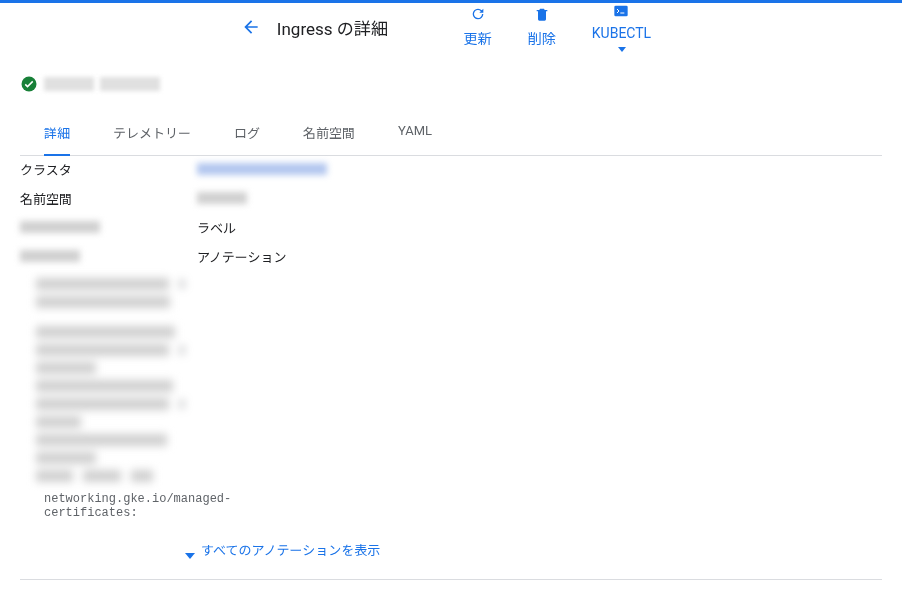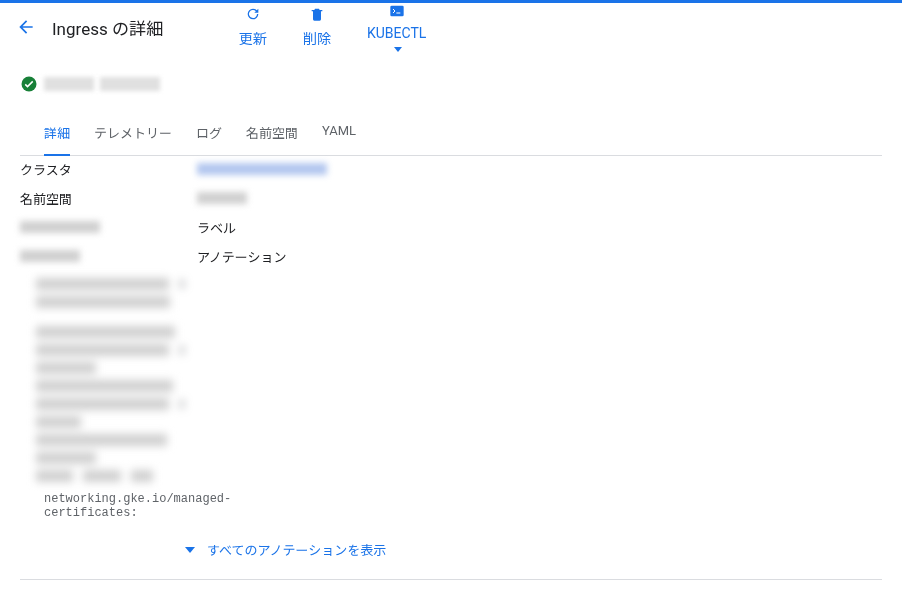--- a/index.html
+++ b/index.html
@@ -1,45 +1,45 @@
 <!DOCTYPE html>
 <html><head>
 <meta charset="utf-8">
 <style>
 * { box-sizing: border-box; margin: 0; padding: 0; }
 body { font-family: Roboto, "Noto Sans JP", Arial, sans-serif; width: 902px; height: 612px; background: #fff; color: #202124; overflow: hidden; }
 .topbar { height: 3px; background: #1a73e8; }
-.header { display: flex; align-items: center; height: 48px; padding: 0 16px; gap: 16px; }
+.header { display: flex; align-items: center; height: 48px; padding: 0 16px; gap: 16px; justify-content: center; }
 .back-btn { color: #1a73e8; display: flex; align-items: center; }
 .page-title { font-size: 17px; color: #202124; margin-right: 50px; }
 .action-btn { display: flex; align-items: center; gap: 6px; color: #1a73e8; font-size: 14px; cursor: pointer; padding: 6px 10px; border-radius: 4px; flex-direction: column; }
 .action-btn svg { fill: #1a73e8; }
 .action-btn.highlighted { border: 3px solid #ea4335; border-radius: 6px; padding: 4px 8px; }
 .dropdown-caret { width: 0; height: 0; border-left: 4px solid transparent; border-right: 4px solid transparent; border-top: 5px solid #1a73e8; margin-left: 2px; }
 .content { padding: 24px 20px 0 20px; }
 .status-row { display: flex; align-items: center; gap: 6px; margin-bottom: 18px; }
 .status-icon { width: 18px; height: 18px; }
 .status-icon svg { width: 18px; height: 18px; }
 .redacted { background: #e0e0e0; filter: blur(2px); }
 .redacted.small { width: 50px; height: 14px; }
 .redacted.med { width: 60px; height: 14px; }
-.tabs { display: flex; gap: 24px; border-bottom: 1px solid #dadce0; padding: 0 24px 0 24px; }
+.tabs { display: flex; gap: 43px; border-bottom: 1px solid #dadce0; padding: 0 24px 0 24px; }
 .tab { font-size: 13px; color: #5f6368; padding: 12px 0; cursor: pointer; }
 .tab.active { color: #1a73e8; border-bottom: 2px solid #1a73e8; margin-bottom: -1px; }
 .details-grid { display: grid; grid-template-columns: 165px 1fr; column-gap: 12px; }
 .field-label { font-size: 13px; color: #202124; padding: 4px 0; }
 .field-value { font-size: 13px; color: #5f6368; padding: 4px 0; }
 .blur-block { display: inline-block; filter: blur(3px); }
 .blur-block div { background: #d0d0d0; height: 12px; margin: 3px 0; }
 .annotation-block { padding: 0; margin-left: 16px; }
 .blur-lines { filter: blur(4px); }
 .blur-line { height: 12px; margin: 6px 0; display: flex; gap: 10px; }
 .blur-seg { background: #d0d0d0; height: 12px; }
 .code-text { font-family: "Courier New", monospace; font-size: 12px; color: #5f6368; padding: 4px 8px; }
-.show-all { display: flex; align-items: center; gap: 12px; color: #1a73e8; font-size: 13px; padding: 16px 0; cursor: pointer; }
+.show-all { display: flex; align-items: flex-end; gap: 6px; color: #1a73e8; font-size: 13px; padding: 16px 0; cursor: pointer; }
 .show-all .chevron { width: 0; height: 0; border-left: 5px solid transparent; border-right: 5px solid transparent; border-top: 6px solid #1a73e8; }
 .bottom-rule { border: none; border-top: 1px solid #dadce0; margin-top: 4px; }
 .end-num { font-size: 11px; color: #5f6368; }
 </style>
 </head>
 <body>
 
 <div class="topbar"></div>
 
 <div class="header">

